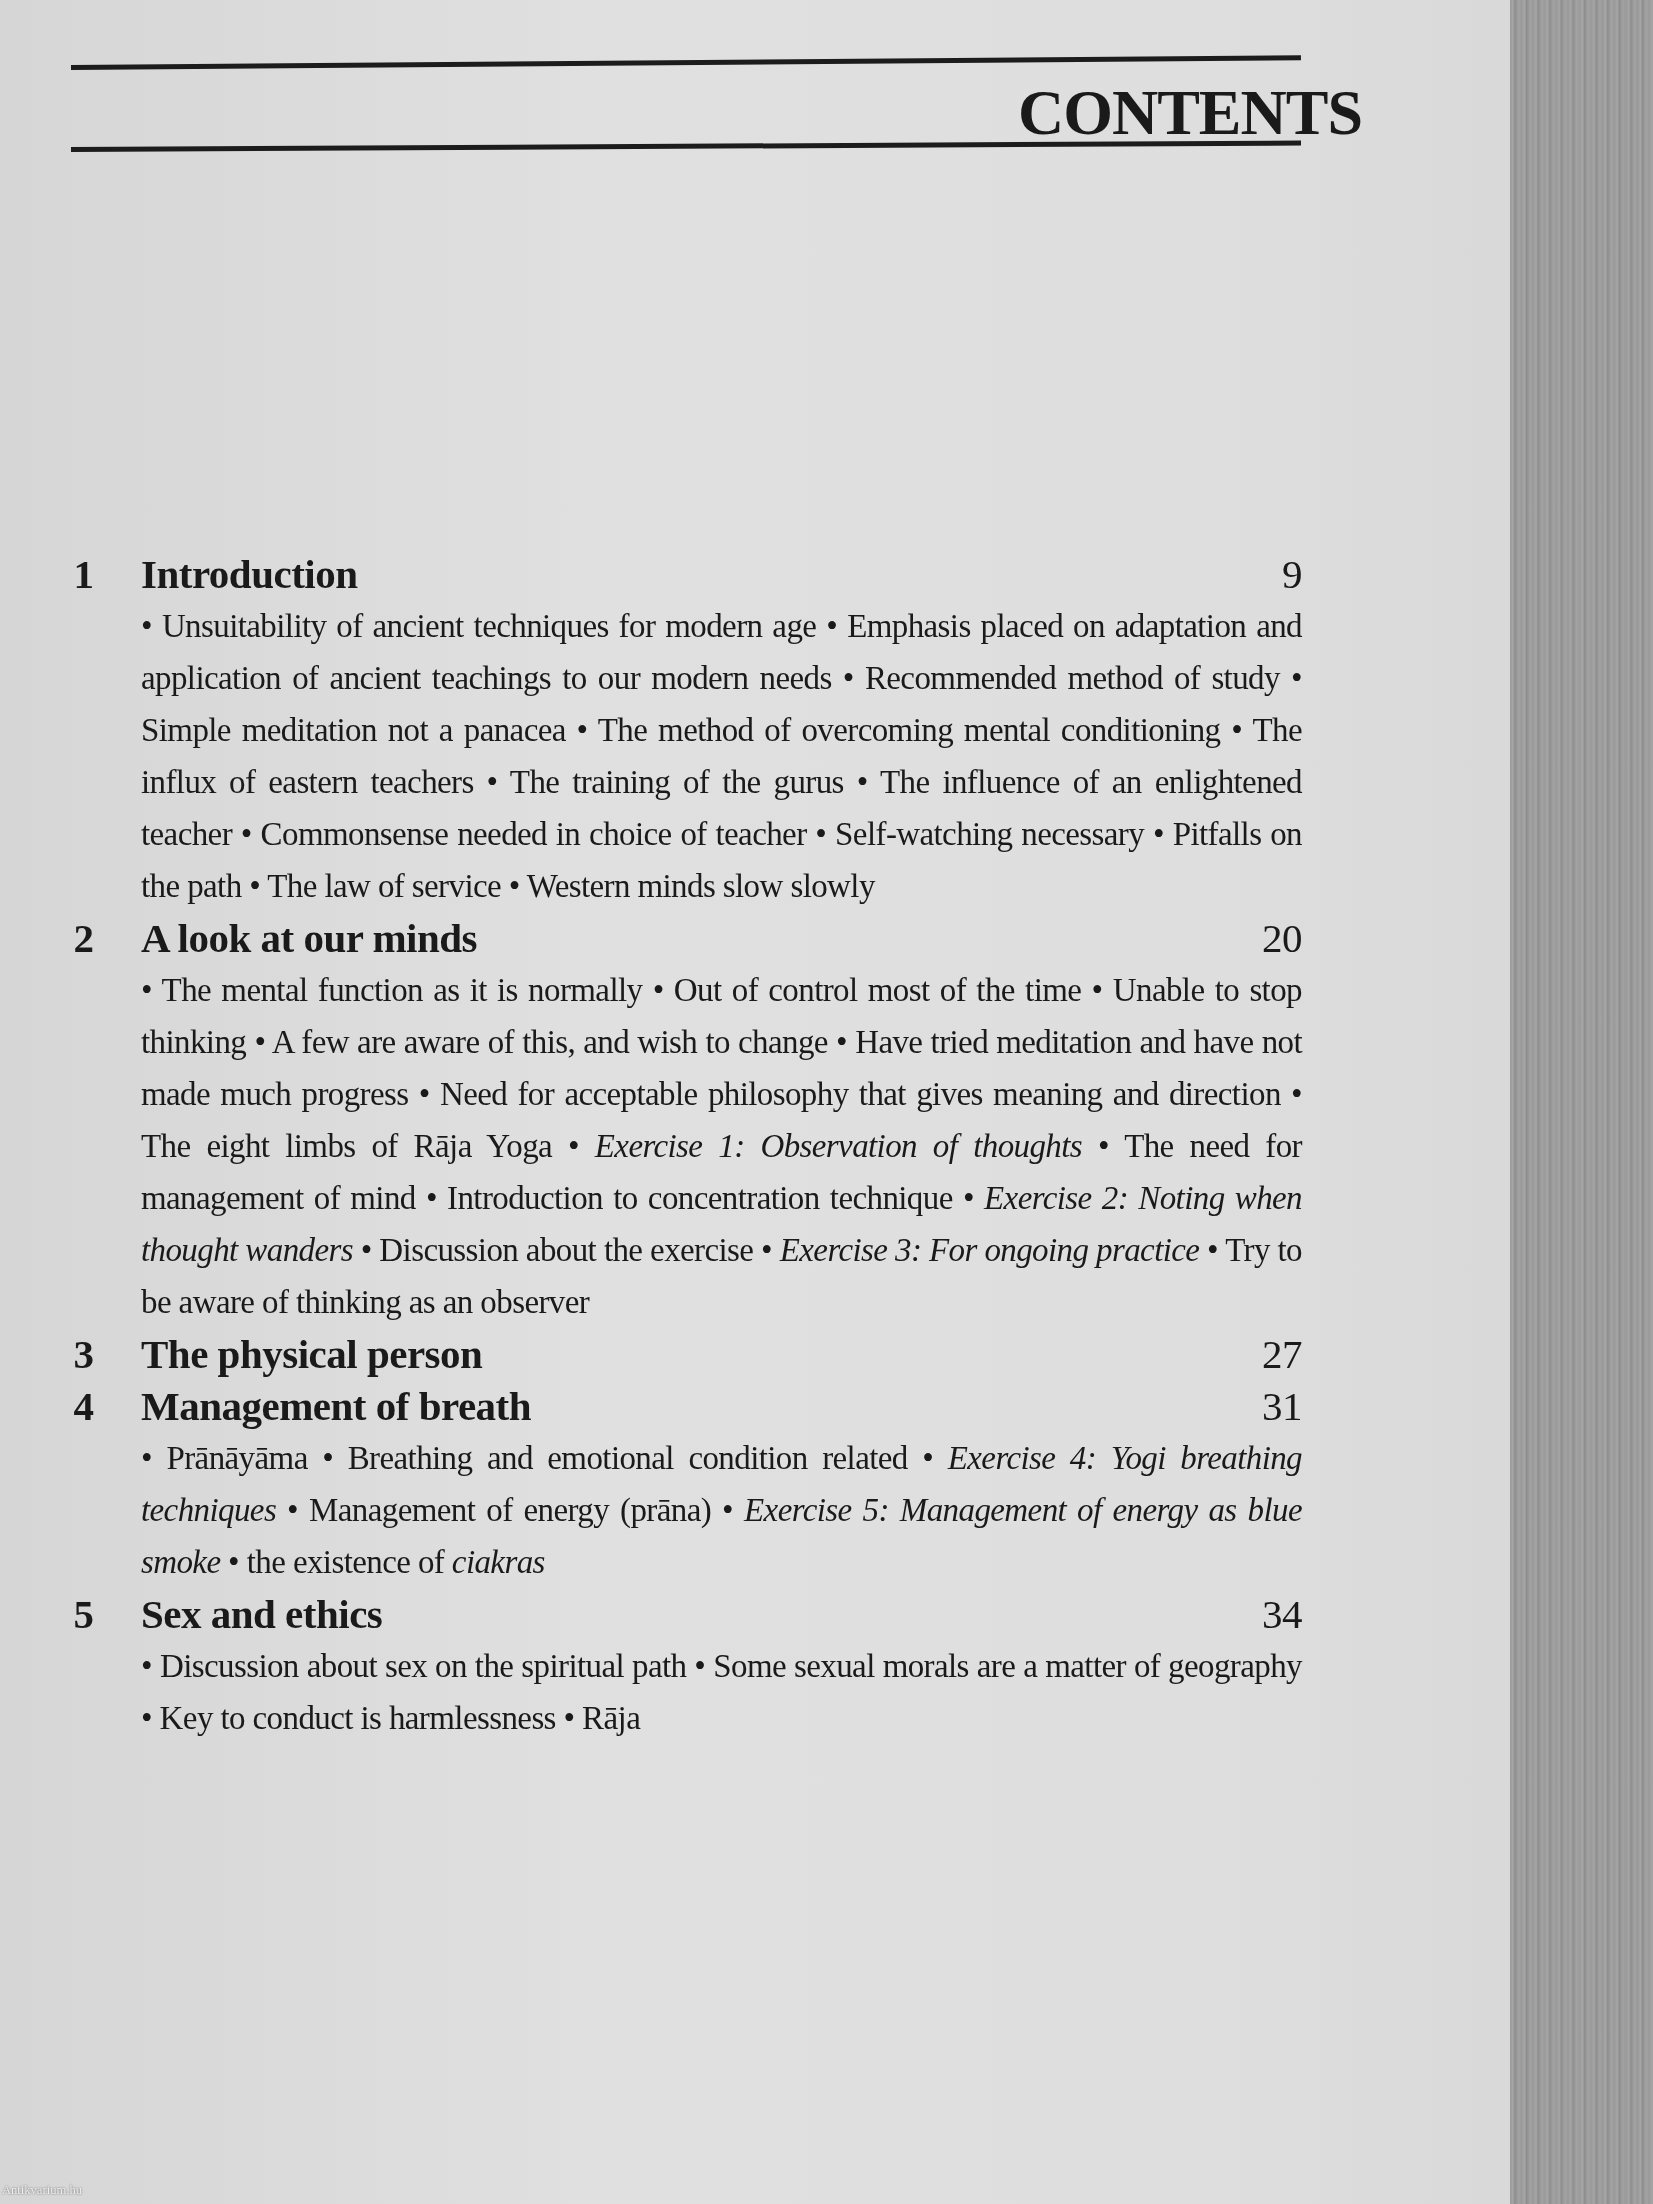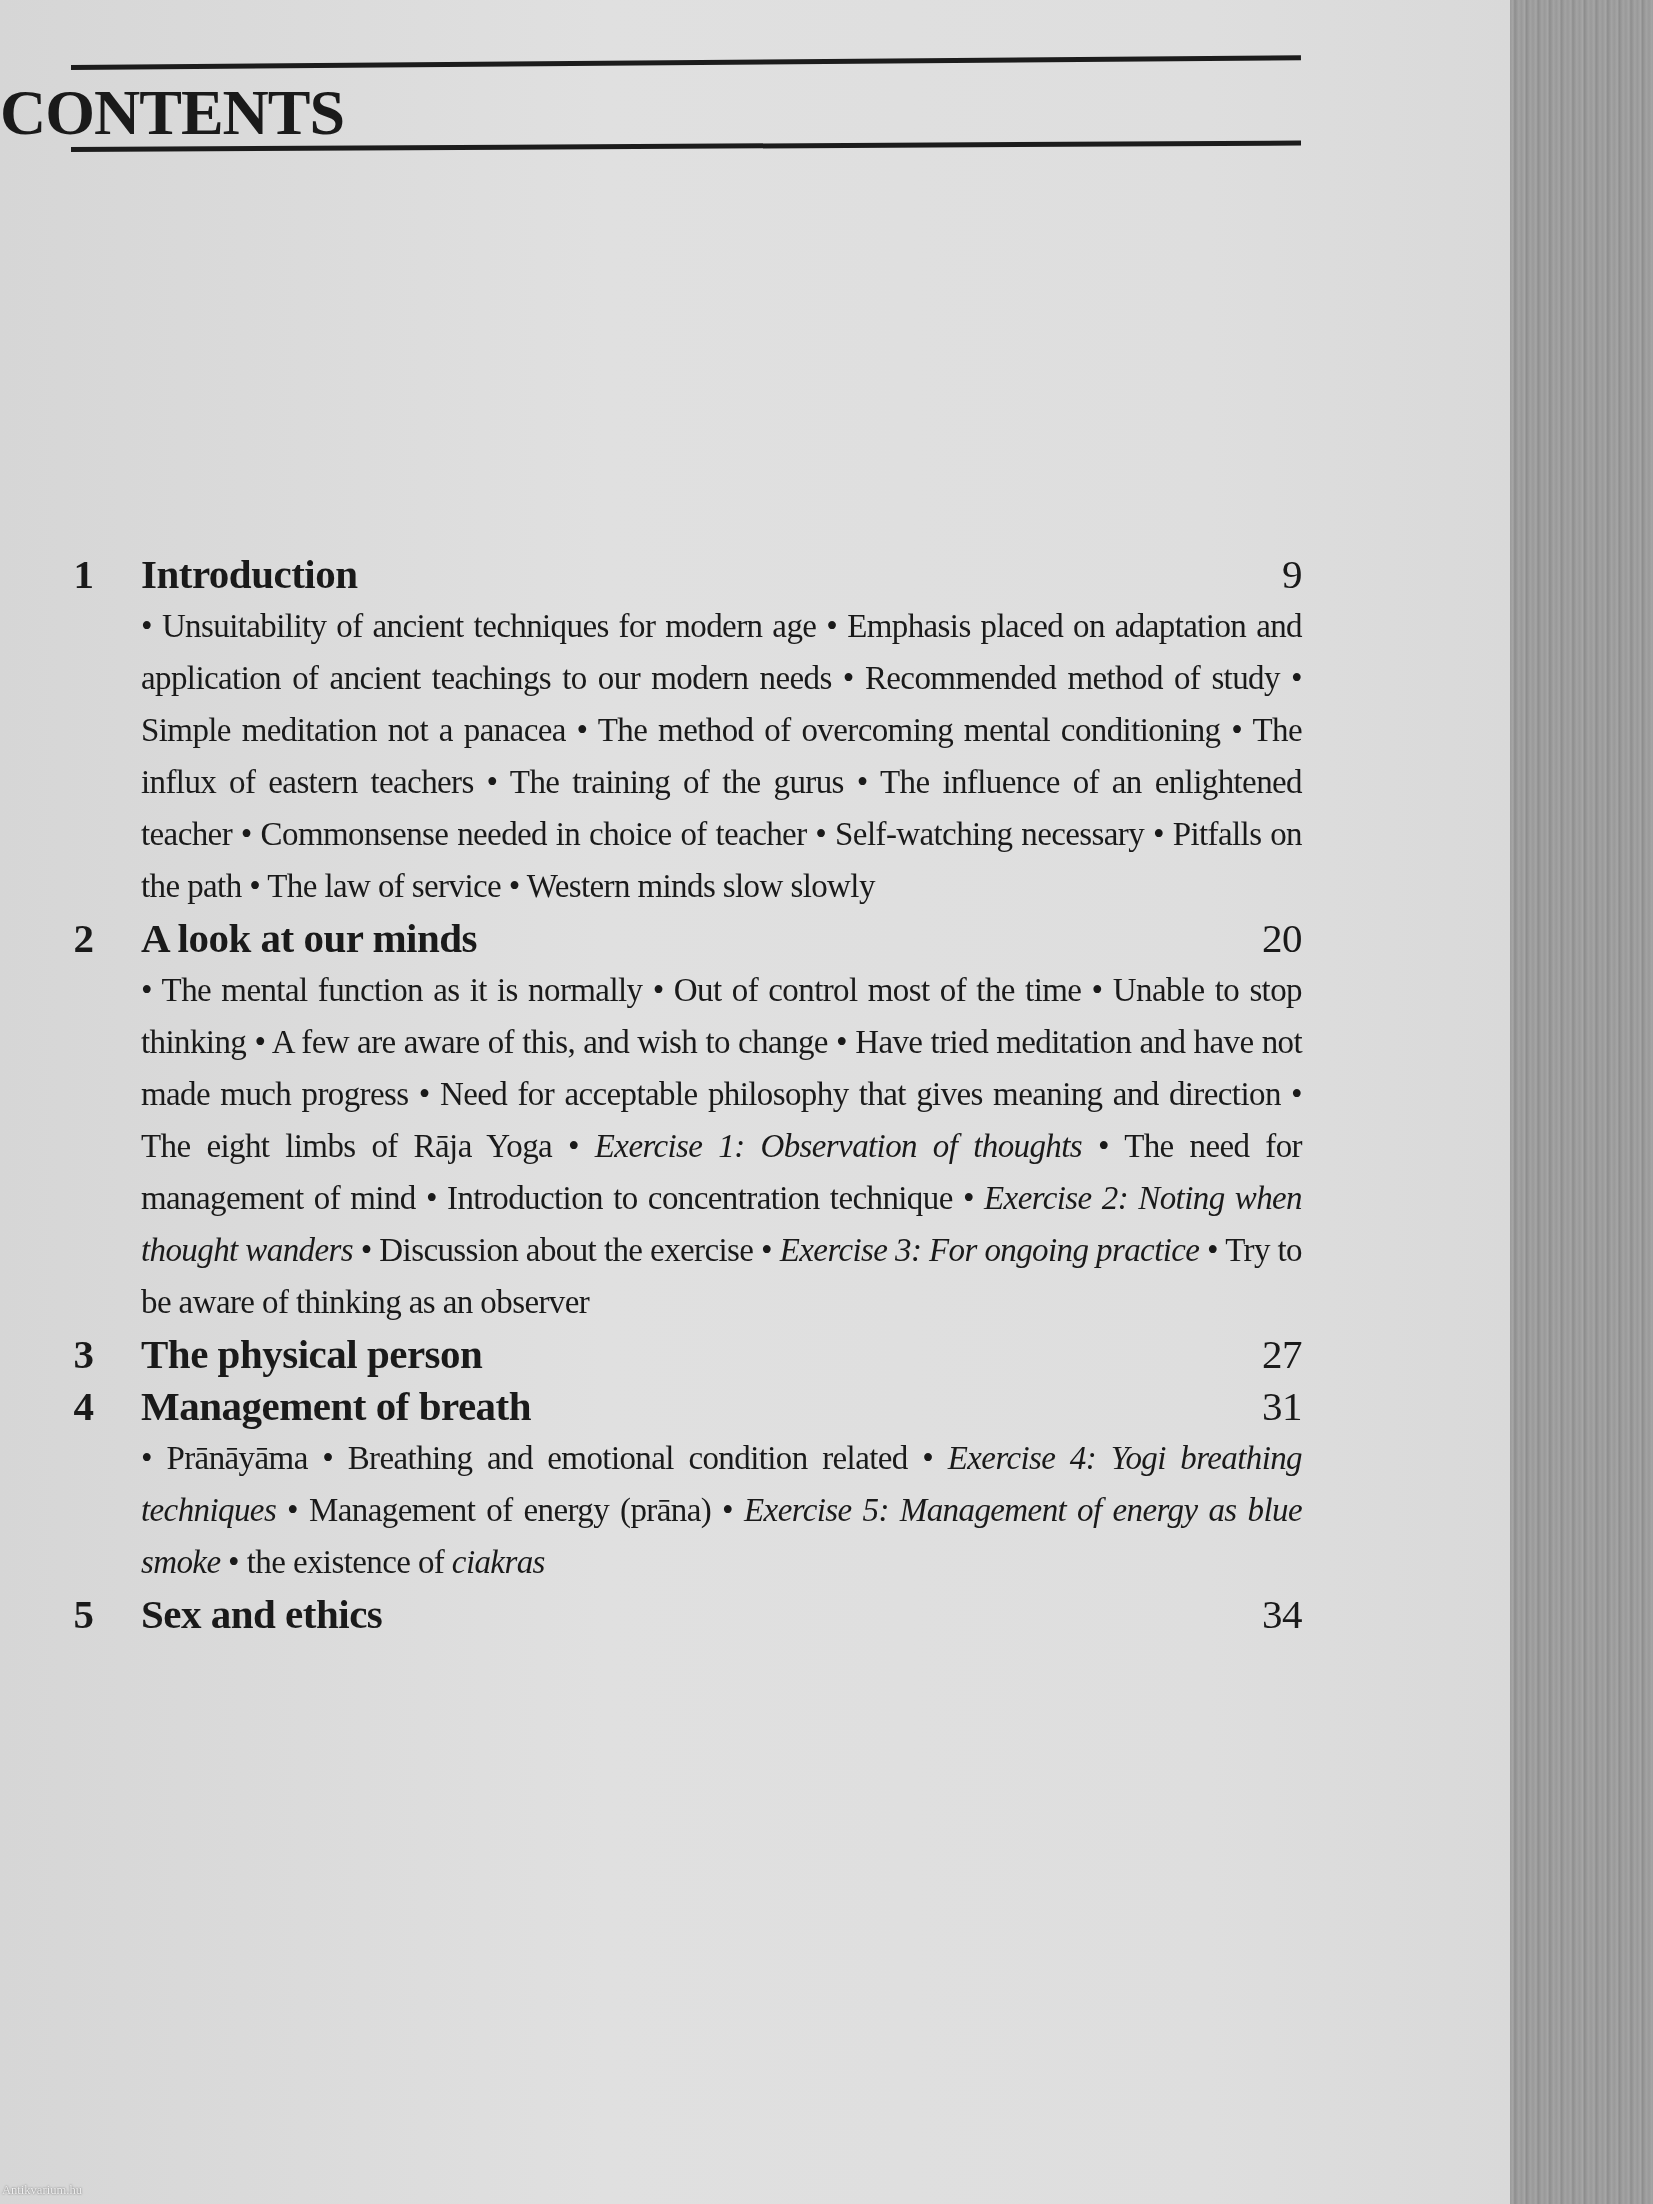--- a/index.html
+++ b/index.html
@@ -16,21 +16,21 @@
   .edge {
     position:absolute; left:1510px; top:0; width:144px; height:2205px;
     background:repeating-linear-gradient(90deg,#9a9a9a 0px,#a6a6a6 2.9px,#8e8e8e 4.9px,#a3a3a3 8.7px,#999 11.6px);
   }
   .rule {
     position:absolute; left:71px; width:1230px; height:4.9px; background:#1c1c1c;
   }
   .rule.top { top:65px; transform:rotate(-0.45deg); transform-origin:left; }
   .rule.bottom { top:147px; transform:rotate(-0.3deg); transform-origin:left; }
   .heading {
-    position:absolute; left:0; width:1362px; top:76px; text-align:left;
+    position:absolute; left:0; width:1362px; top:76px; text-align:right;
     font-size:64px; font-weight:bold; letter-spacing:-1px;
   }
   .toc { position:absolute; left:58px; top:548px; width:1244px; }
   .chapter { margin:0; }
   .ch-head {
     display:flex; align-items:baseline; font-size:41px; font-weight:bold;
     line-height:52px; letter-spacing:-0.5px;
   }
   .ch-num { width:83px; padding-left:15.5px; box-sizing:border-box; }
   .ch-title { flex:1; }
@@ -84,19 +84,20 @@
         <span class="ch-page">31</span>
       </div>
       <div class="ch-desc"><span>• Prānāyāma • Breathing and emotional condition related • </span><i>Exercise 4: Yogi breathing techniques</i><span> • Management of energy (prāna) • </span><i>Exercise 5: Management of energy as blue smoke</i><span> • the existence of </span><i>ciakras</i></div>
     </div>
     <div class="chapter">
       <div class="ch-head">
         <span class="ch-num">5</span>
         <span class="ch-title">Sex and ethics</span>
         <span class="ch-page">34</span>
       </div>
+      <div class="ch-desc"><span>• Discussion about sex on the spiritual path • Some sexual morals are a matter of geography • Key to conduct is harmlessness • Rāja</span></div>
     </div>
   </div>
 
   <div class="watermark">Antikvarium.hu</div>
 </div>
 <div class="edge"></div>
 
 
 </body></html>

